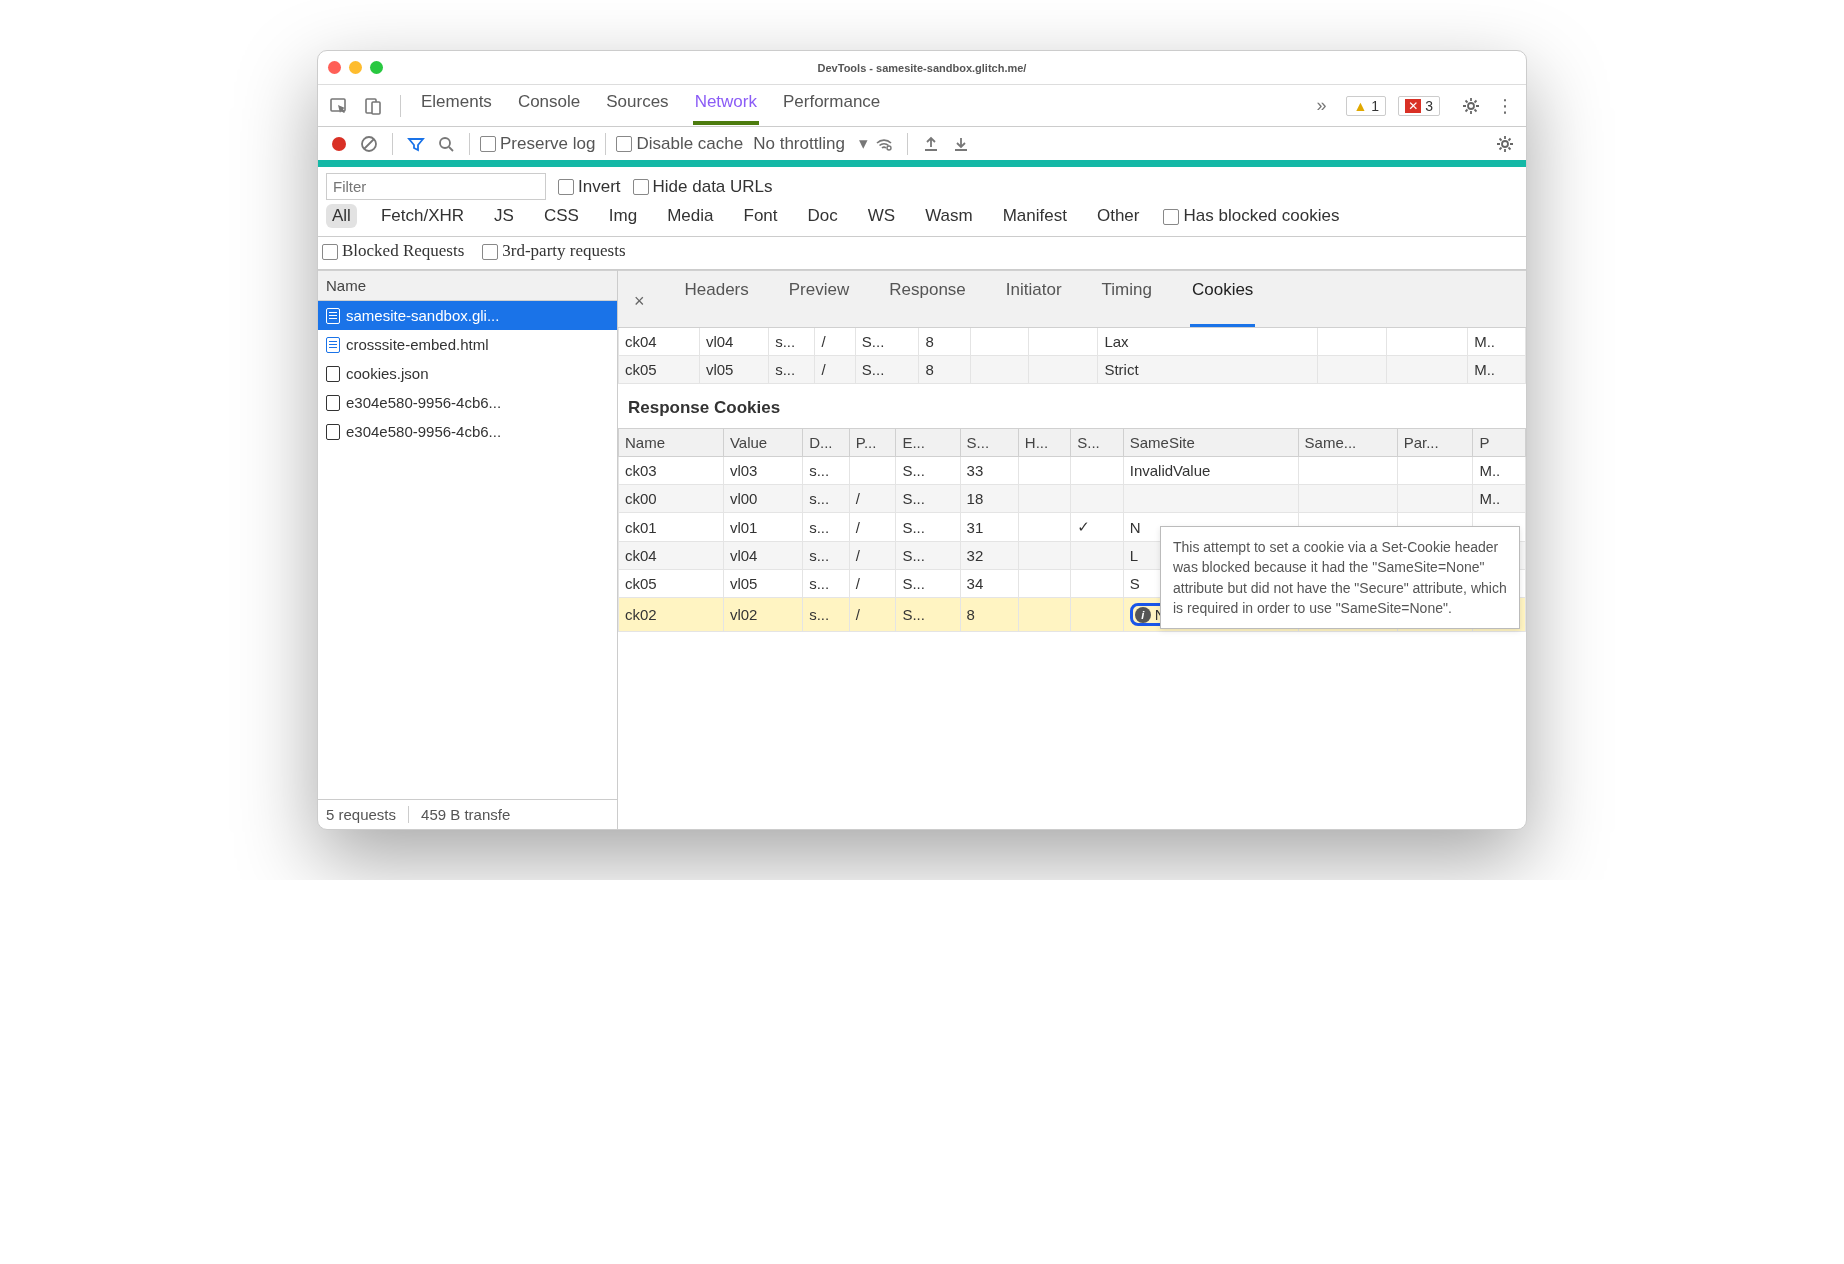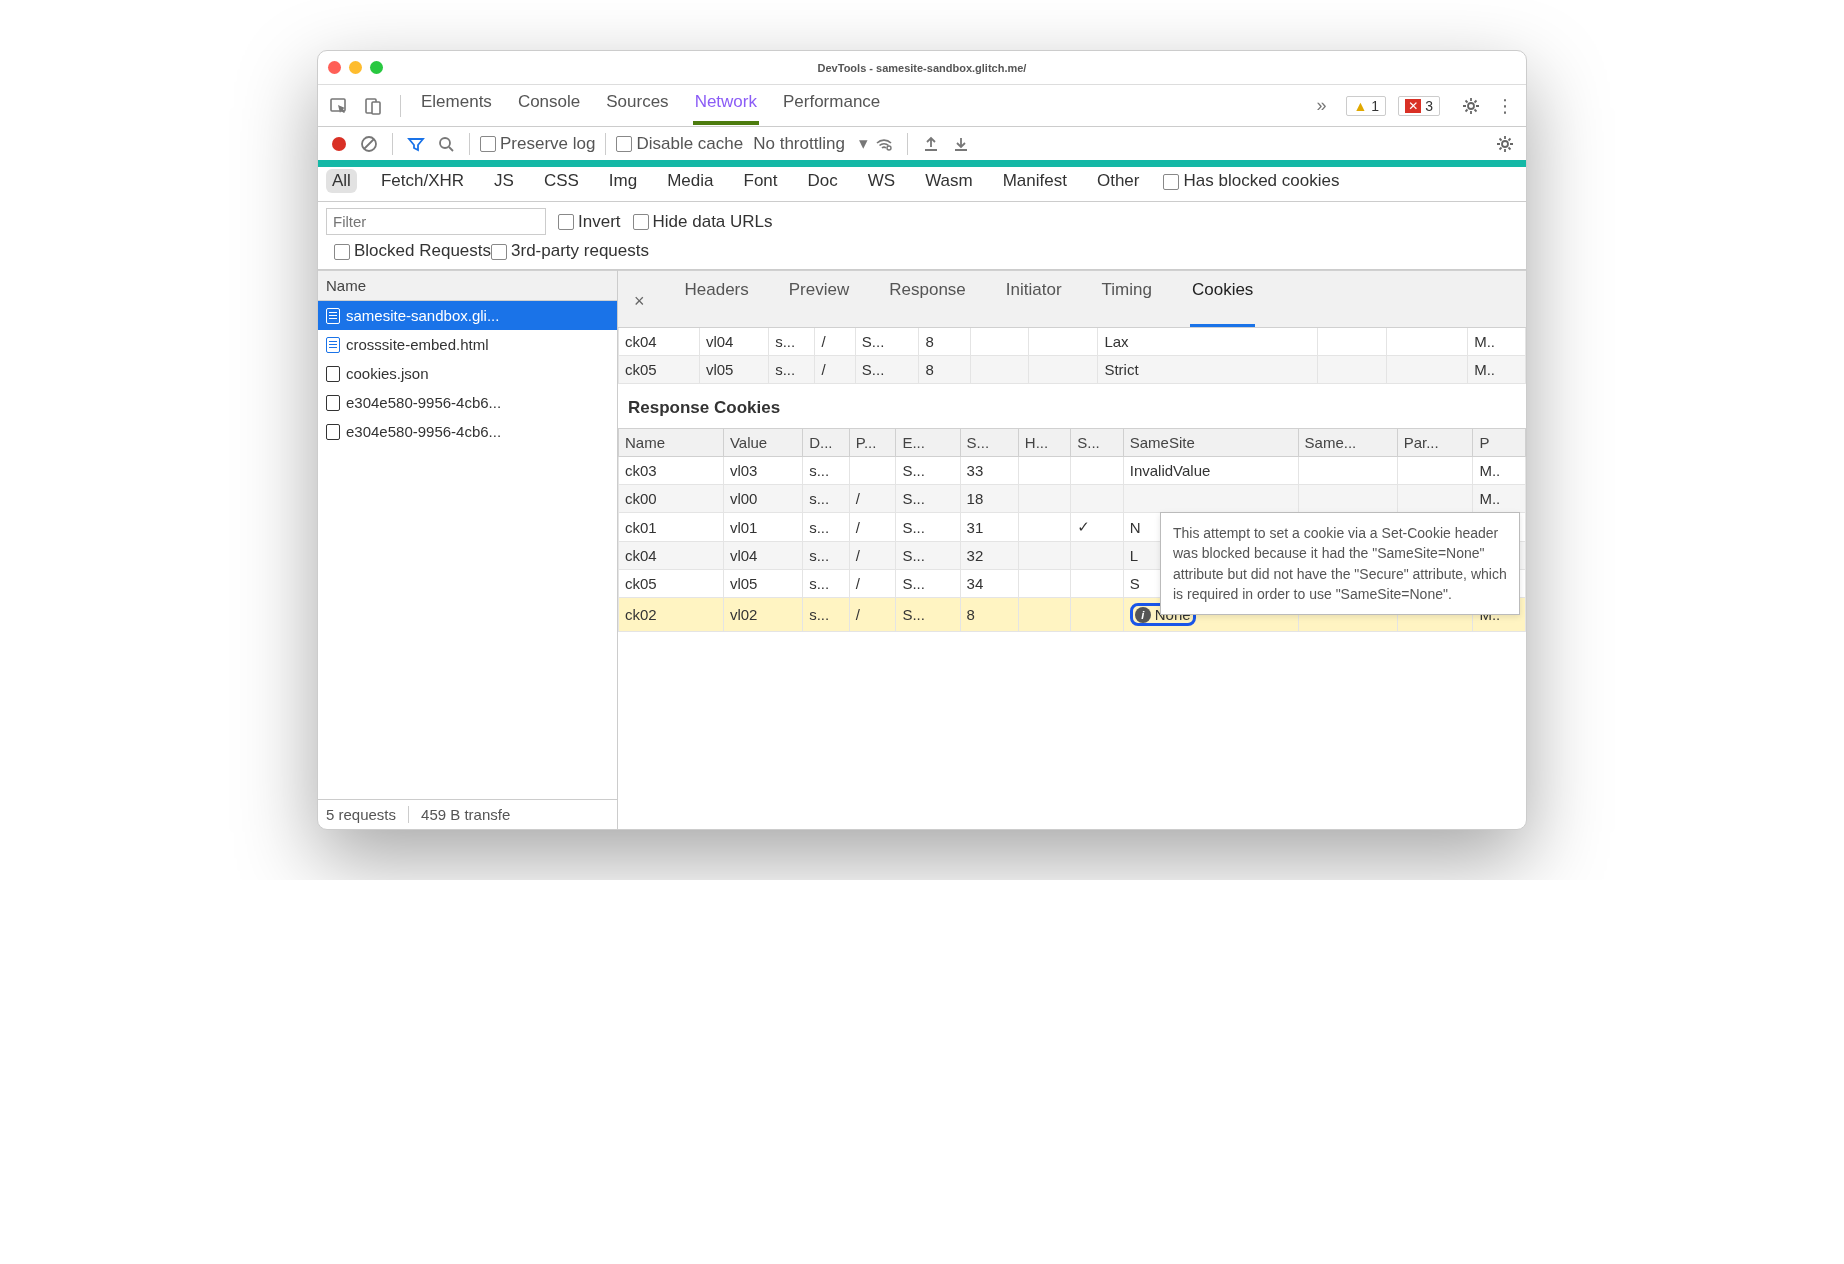--- a/index.html
+++ b/index.html
@@ -19,21 +19,21 @@
   .tab.active { color:#8b5cf6; border-bottom:4px solid #4d7c0f; font-weight:400;}
   .badge { border:1px solid #ccc; border-radius:2px; padding:1px 6px; font-size:14px; display:flex; align-items:center; gap:4px; margin-left:4px;}
   .badge .warn{color:#e0a800;font-weight:bold;} .badge .err{background:#d93025;color:#fff;padding:0 3px;font-size:12px;}
   .subbar { height:40px; border-bottom:7px solid #14b8a6; padding:0 8px; gap:4px; color:#555;}
   .checkbox { width:16px; height:16px; border:1px solid #888; border-radius:2px; display:inline-block; margin-right:4px; vertical-align:middle;}
   .filterrow { padding:6px 8px 2px 8px; gap:12px; flex-wrap:wrap;}
   .filterinput{ border:1px solid #ccc; padding:4px 6px; width:220px; font-size:15px; color:#999;}
   .chip { padding:2px 6px; border-radius:6px; color:#333; cursor:pointer;}
   .chip.active{ background:#e2e2e2;}
   .filterrow2 { padding:2px 8px 8px 8px; gap:18px; flex-wrap:wrap; border-bottom:1px solid #ccc;}
-  .filterrow3 { padding:4px 8px 8px 16px; border-bottom:1px solid #ccc;}
+  .filterrow3 { padding:4px 8px 8px 4px; gap:18px; border-bottom:1px solid #ccc;font-family:Liberation Serif, serif;}
   .content { flex:1; display:flex; overflow:hidden;}
   .leftpane { width:300px; border-right:1px solid #ccc; display:flex; flex-direction:column;}
   .colhead { background:#f1f1f1; border-bottom:1px solid #d0d0d0; border-top:1px solid #d0d0d0; padding:6px 8px; font-size:15px; color:#444;}
   .reqlist { flex:1; overflow:auto;}
   .req { display:flex; align-items:center; gap:6px; padding:6px 8px; font-size:15px; cursor:pointer; white-space:nowrap; overflow:hidden; text-overflow:ellipsis;}
   .req.selected{ background:#1a73e8; color:#fff;}
   .req .fi{ width:14px; height:16px; border:1.5px solid currentColor; border-radius:2px; flex-shrink:0; position:relative;}
   .req .fi.doc{ border-color:#1a73e8;} .req.selected .fi{border-color:#fff;}
   .req .fi.lines::before{content:""; position:absolute; left:2px; right:2px; top:3px; height:1px; background:currentColor; box-shadow:0 3px 0 currentColor, 0 6px 0 currentColor;}
   .req.selected .fi.lines::before{background:#fff; box-shadow:0 3px 0 #fff, 0 6px 0 #fff;}
@@ -157,40 +157,40 @@
       </div>
     <div style="flex:1"></div>
     <div class="iconbtn">
         <svg width="20" height="20" viewBox="0 0 20 20">
           <circle cx="10" cy="10" r="3" fill="none" stroke="#666" stroke-width="1.8"></circle>
           <path d="M10 2v3M10 15v3M2 10h3M15 10h3M4.5 4.5l2 2M13.5 13.5l2 2M15.5 4.5l-2 2M6.5 13.5l-2 2" stroke="#666" stroke-width="1.8"></path>
         </svg>
       </div>
   </div>
 
+  <div class="row filterrow">
+    <input class="filterinput" placeholder="Filter" style="">
+    <label><span class="checkbox"></span><span>Invert</span></label>
+    <label><span class="checkbox"></span><span>Hide data URLs</span></label>
+  </div>
   <div class="row filterrow2" id="filter-types">
       <div class="chip active">All</div>
       <div class="chip">Fetch/XHR</div>
       <div class="chip">JS</div>
       <div class="chip">CSS</div>
       <div class="chip">Img</div>
       <div class="chip">Media</div>
       <div class="chip">Font</div>
       <div class="chip">Doc</div>
       <div class="chip">WS</div>
       <div class="chip">Wasm</div>
       <div class="chip">Manifest</div>
       <div class="chip">Other</div>
       <label><span class="checkbox"></span><span>Has blocked cookies</span></label>
     </div>
-  <div class="row filterrow">
-    <input class="filterinput" placeholder="Filter" style="">
-    <label><span class="checkbox"></span><span>Invert</span></label>
-    <label><span class="checkbox"></span><span>Hide data URLs</span></label>
-  </div>
   <div class="row filterrow3">
     <label><span class="checkbox"></span><span>Blocked Requests</span></label>
     <label><span class="checkbox"></span><span>3rd-party requests</span></label>
   </div>
 
   <div class="content">
     <div class="leftpane">
       <div class="colhead">Name</div>
       <div class="reqlist" id="reqlist">
           <div class="req selected">
@@ -393,17 +393,17 @@
                 <td style="overflow: visible;"><span class="sshighlight">
                     <span class="infoicon">i</span>
                     <span>None</span>
                   </span></td>
                 <td></td>
                 <td></td>
                 <td>M..</td>
               </tr>
             </tbody>
           </table>
-        <div class="tooltip" style="right:6px; top:184px;">This attempt to set a cookie via a Set-Cookie header was blocked because it had the "SameSite=None" attribute but did not have the "Secure" attribute, which is required in order to use "SameSite=None".</div>
+        <div class="tooltip" style="right:6px; top:198px;">This attempt to set a cookie via a Set-Cookie header was blocked because it had the "SameSite=None" attribute but did not have the "Secure" attribute, which is required in order to use "SameSite=None".</div>
       </div>
     </div>
   </div>
 </div>
 
 </body></html>

